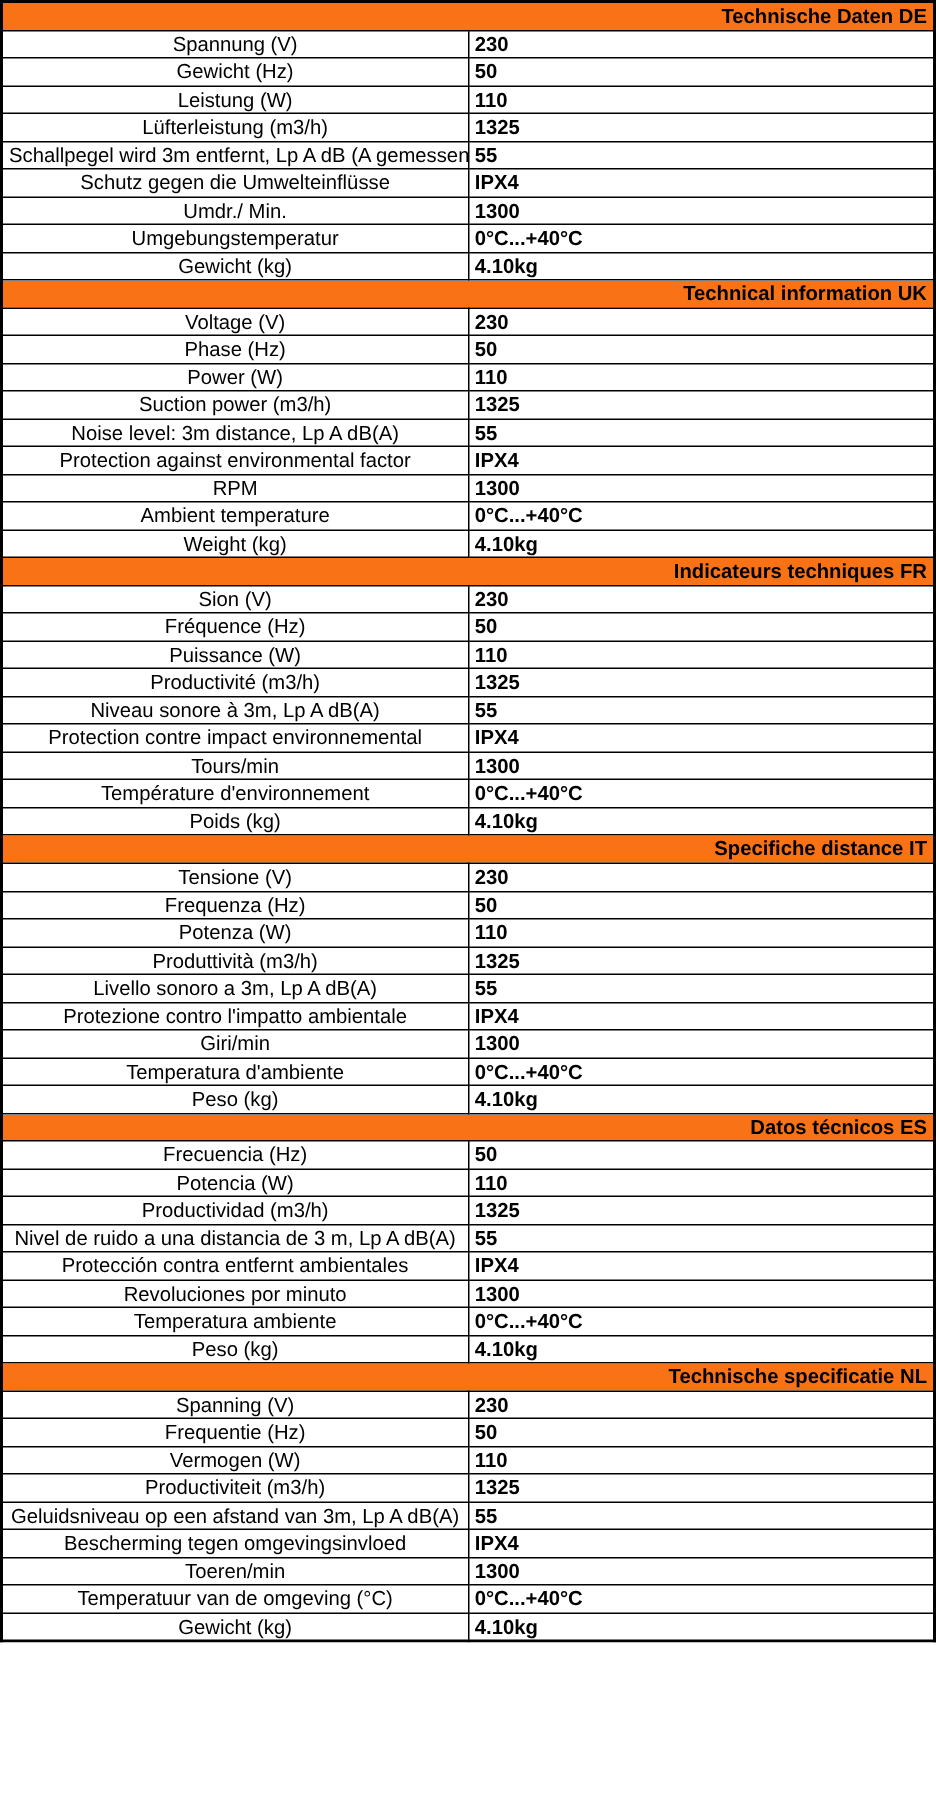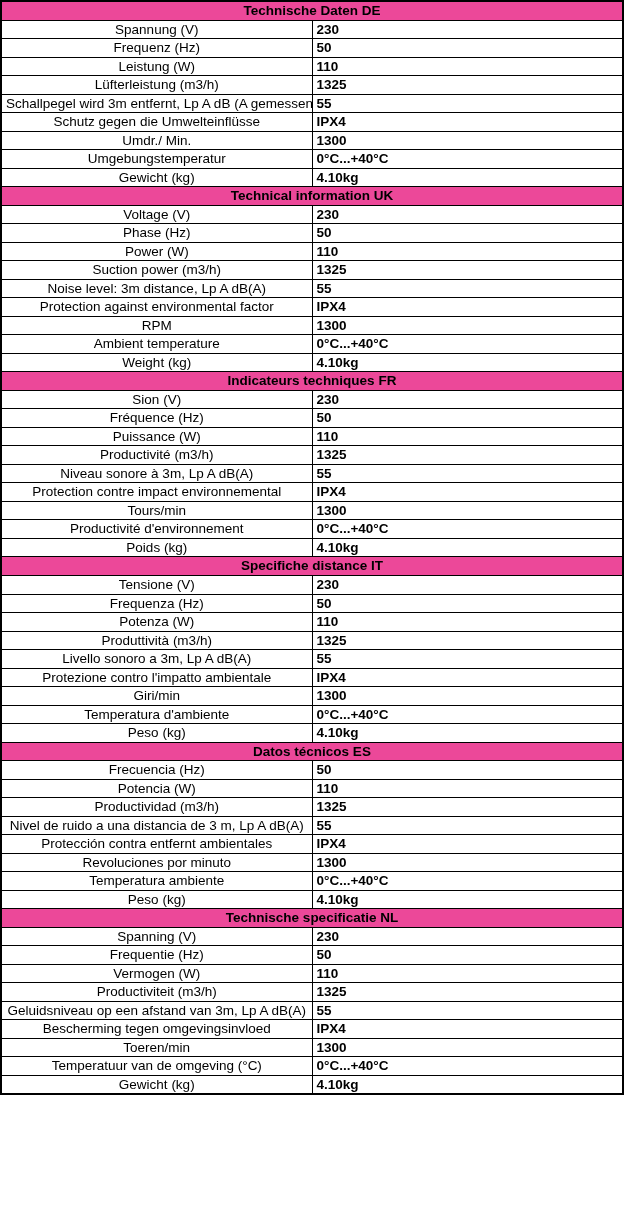--- a/index.html
+++ b/index.html
@@ -23,23 +23,23 @@
     border: 1px solid #000000;
     font-size: 13.5px;
     line-height: 1.15;
     padding: 1px 4px;
     height: 17px;
     overflow: hidden;
     white-space: nowrap;
     box-sizing: border-box;
   }
   td.section-title {
-    background: #ec4899;
+    background: #f97316;
     font-weight: bold;
-    text-align: center;
+    text-align: right;
     font-size: 15px;
     height: 19px;
   }
   td.label {
     text-align: center;
     width: 356px;
   }
   td.value {
     text-align: left;
     font-weight: bold;
@@ -54,21 +54,21 @@
   <table class="spec-table">
     <tbody>
         <tr>
           <td colspan="2" class="section-title">Technische Daten DE</td>
         </tr>
         <tr>
           <td class="label">Spannung (V)</td>
           <td class="value">230</td>
         </tr>
         <tr>
-          <td class="label">Frequenz (Hz)</td>
+          <td class="label">Gewicht (Hz)</td>
           <td class="value">50</td>
         </tr>
         <tr>
           <td class="label">Leistung (W)</td>
           <td class="value">110</td>
         </tr>
         <tr>
           <td class="label">Lüfterleistung (m3/h)</td>
           <td class="value">1325</td>
         </tr>
@@ -156,21 +156,21 @@
         </tr>
         <tr>
           <td class="label">Protection contre impact environnemental</td>
           <td class="value">IPX4</td>
         </tr>
         <tr>
           <td class="label">Tours/min</td>
           <td class="value">1300</td>
         </tr>
         <tr>
-          <td class="label">Productivité d'environnement</td>
+          <td class="label">Température d'environnement</td>
           <td class="value">0°C...+40°C</td>
         </tr>
         <tr>
           <td class="label">Poids (kg)</td>
           <td class="value">4.10kg</td>
         </tr>
         <tr>
           <td colspan="2" class="section-title">Specifiche distance IT</td>
         </tr>
         <tr>

